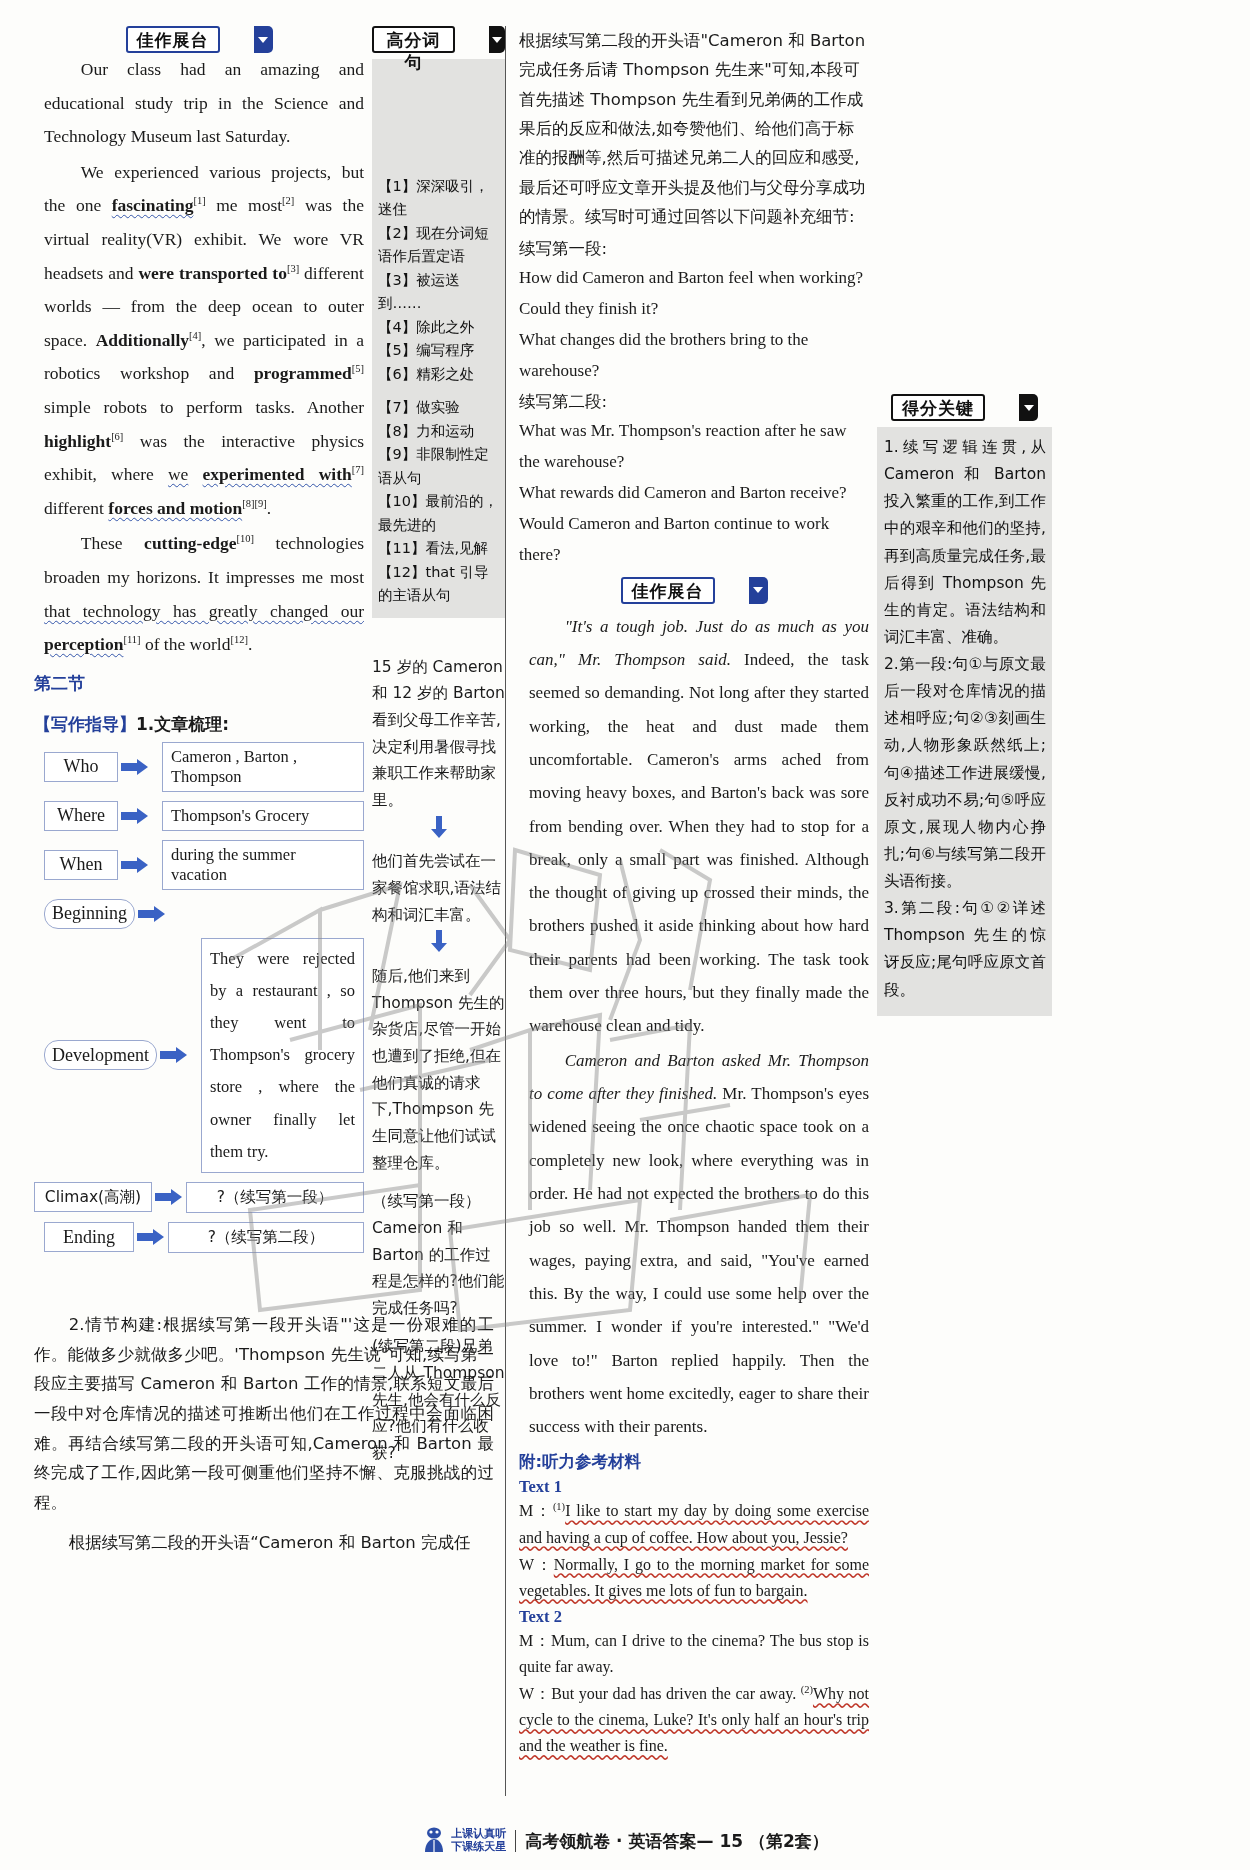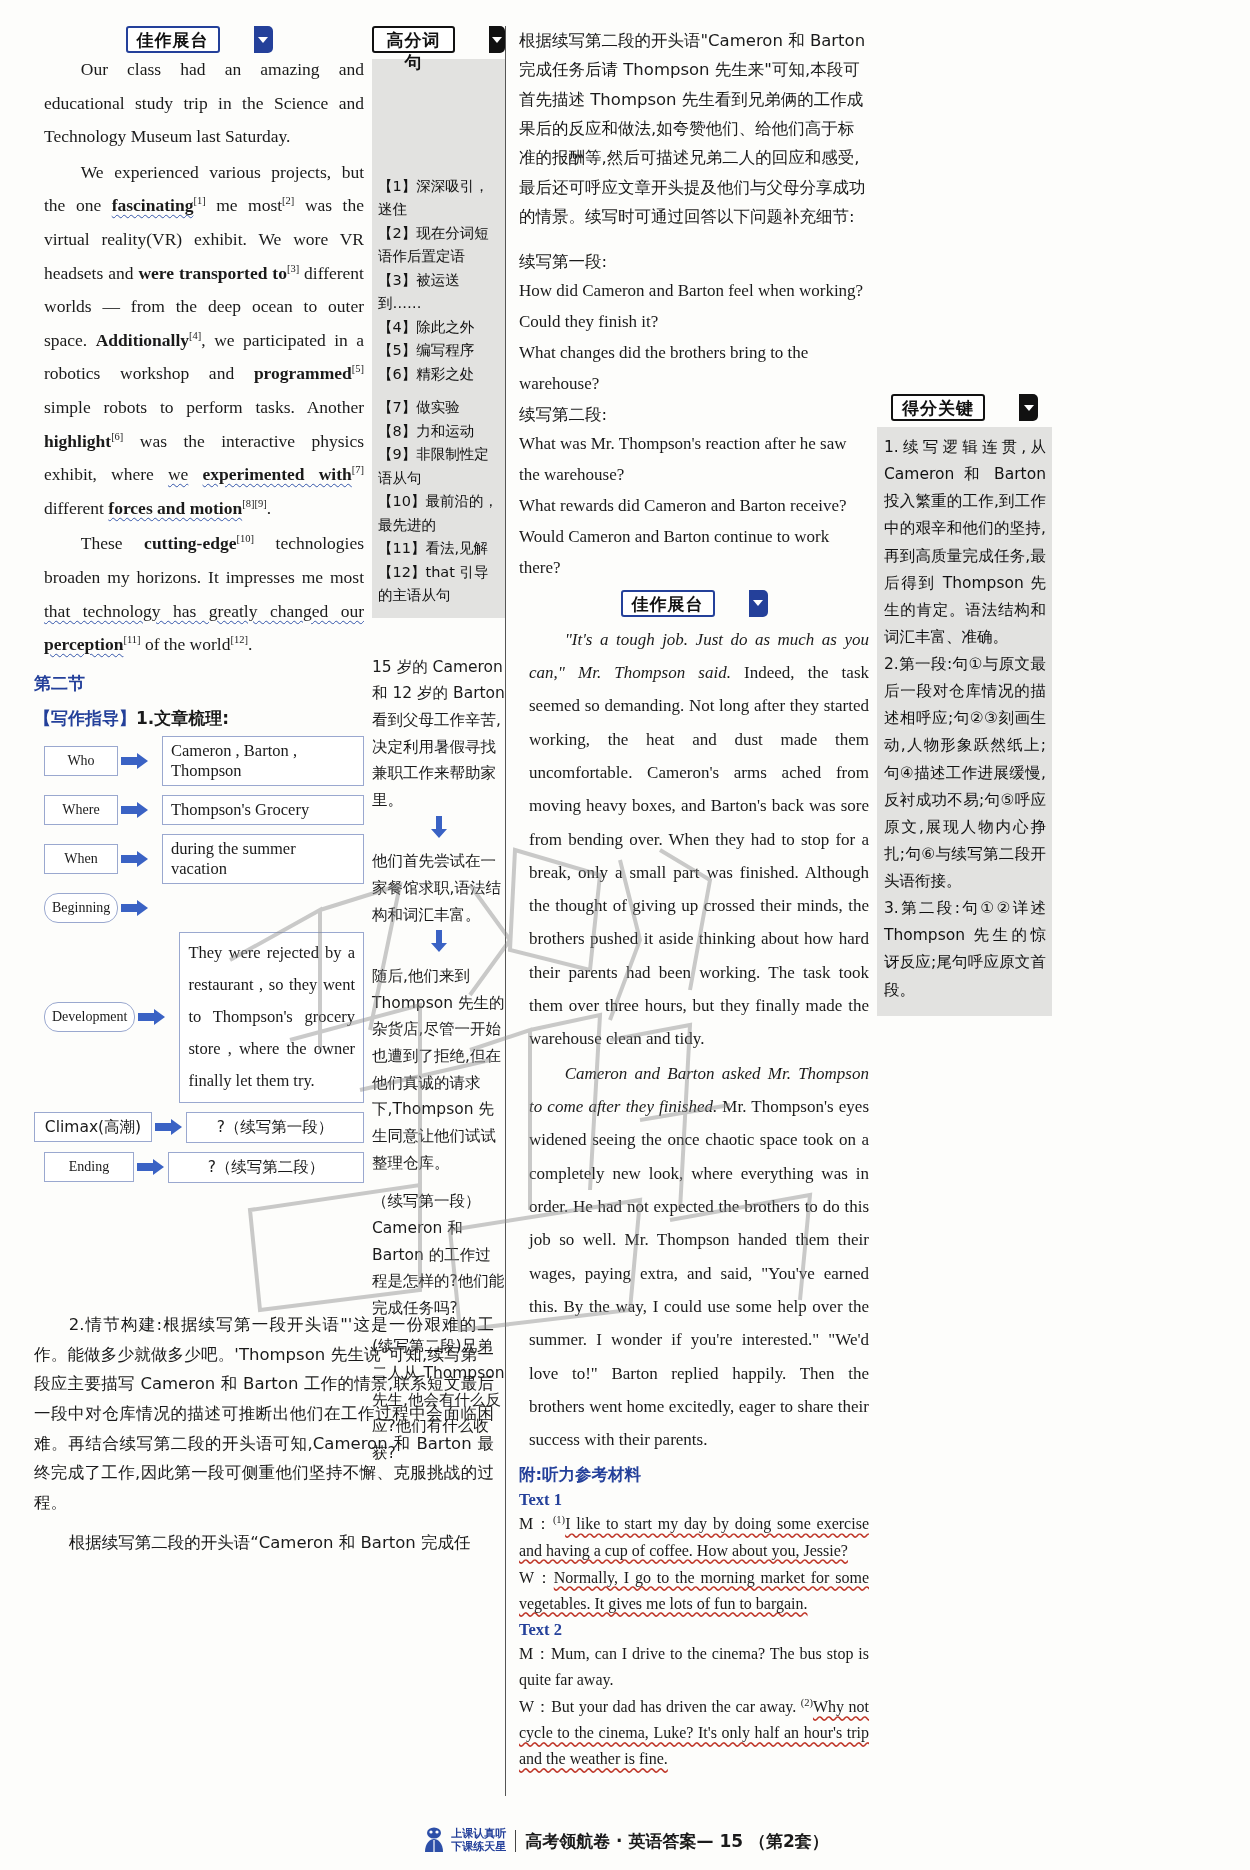--- a/index.html
+++ b/index.html
@@ -73,32 +73,32 @@
     background:#e2e2e0; padding:6px 5px 10px 6px;
     font-family:"DejaVu Sans","Liberation Sans",sans-serif;
     font-size:14.5px; line-height:1.62; color:#111;
   }
   .vocab .vl { margin:0; }
   .vocab .sp { height:10px; }
 
   
   .sec-h { font-size:17px; font-weight:bold; color:#24409a;
            font-family:Liberation Sans, sans-serif;
-           margin:10px 0 12px 0; }
+           margin:10px 0 18px 0; }
   .guide-h { font-size:17px; font-weight:bold; margin:0 0 6px 0;
              font-family:"DejaVu Sans","Liberation Sans",sans-serif; }
   .guide-h .blue { color:#24409a; }
 
   
   .flow { margin-top:4px; }
   .frow { display:flex; align-items:stretch; margin-bottom:9px; }
   .fkey {
     border:1px solid #9aa8cf; min-width:74px; padding:3px 7px;
     display:flex; align-items:center; justify-content:center;
-    font-size:14px; background:#fff; align-self:center; height:30px;
+    font-size:18px; background:#fff; align-self:center; height:30px;
   }
   .farrow { width:34px; display:flex; align-items:center; justify-content:center; }
   .farrow svg { display:block; }
   .fval {
     border:1px solid #9aa8cf; flex:1; padding:4px 8px;
     font-size:16.5px; background:#fff; display:flex; align-items:center;
   }
   .fval.multi { display:block; line-height:1.95; text-align:justify; text-align-last:left;}
   .frow.tall .fkey { align-self:center;border-radius:14px; }
 
@@ -313,21 +313,21 @@
         <p>(续写第二段)兄弟二人从 Thompson 先生,他会有什么反应?他们有什么收获?</p>
       </div>
     </div>
 
     <div id="mid-col">
 
       <div class="mid-cn">
         <p>根据续写第二段的开头语"Cameron 和 Barton 完成任务后请 Thompson 先生来"可知,本段可首先描述 Thompson 先生看到兄弟俩的工作成果后的反应和做法,如夸赞他们、给他们高于标准的报酬等,然后可描述兄弟二人的回应和感受,最后还可呼应文章开头提及他们与父母分享成功的情景。续写时可通过回答以下问题补充细节:</p>
       </div>
 
-      <div class="mid-cn" style="margin-top:15px">续写第一段:</div>
+      <div class="mid-cn" style="margin-top:2px">续写第一段:</div>
       <p class="mid-en">How did Cameron and Barton feel when working?</p>
       <p class="mid-en">Could they finish it?</p>
       <p class="mid-en">What changes did the brothers bring to the warehouse?</p>
 
       <div class="mid-cn">续写第二段:</div>
       <p class="mid-en">What was Mr. Thompson's reaction after he saw the warehouse?</p>
       <p class="mid-en">What rewards did Cameron and Barton receive?</p>
       <p class="mid-en">Would Cameron and Barton continue to work there?</p>
 
       <div class="banner-wrap" style="margin-top:6px">

